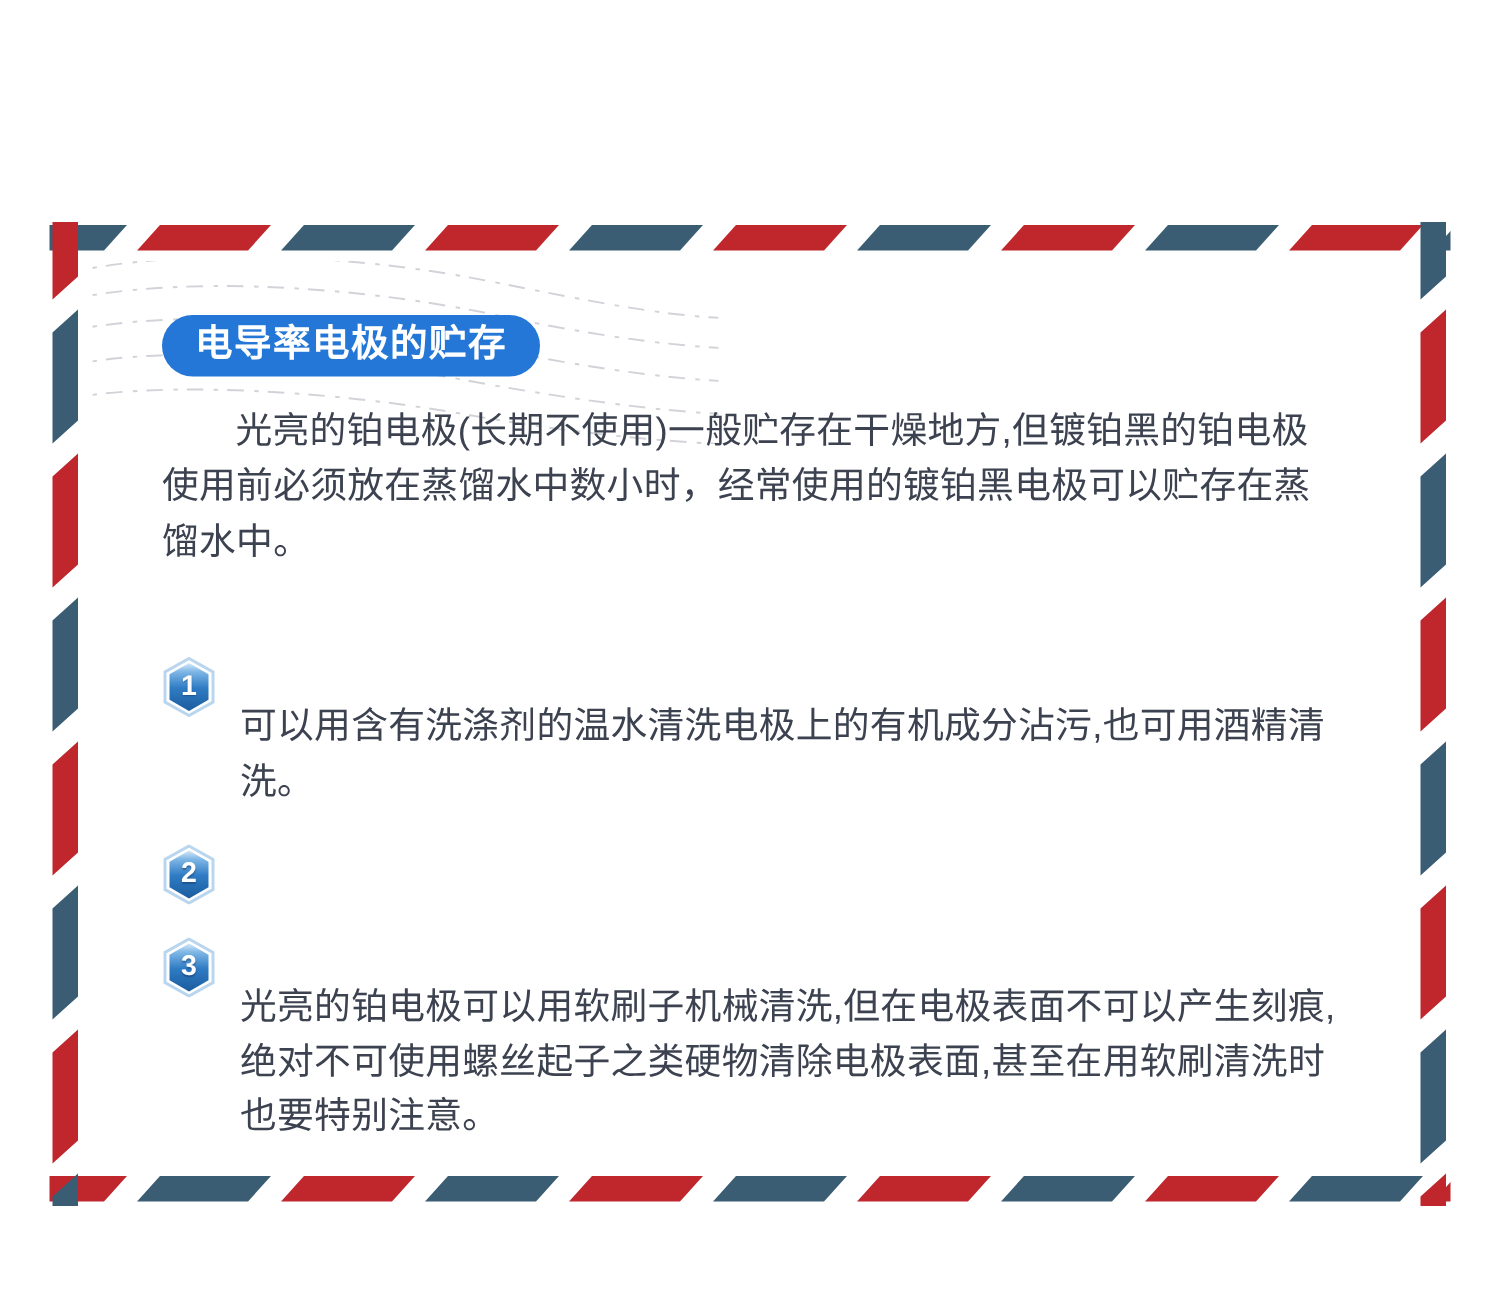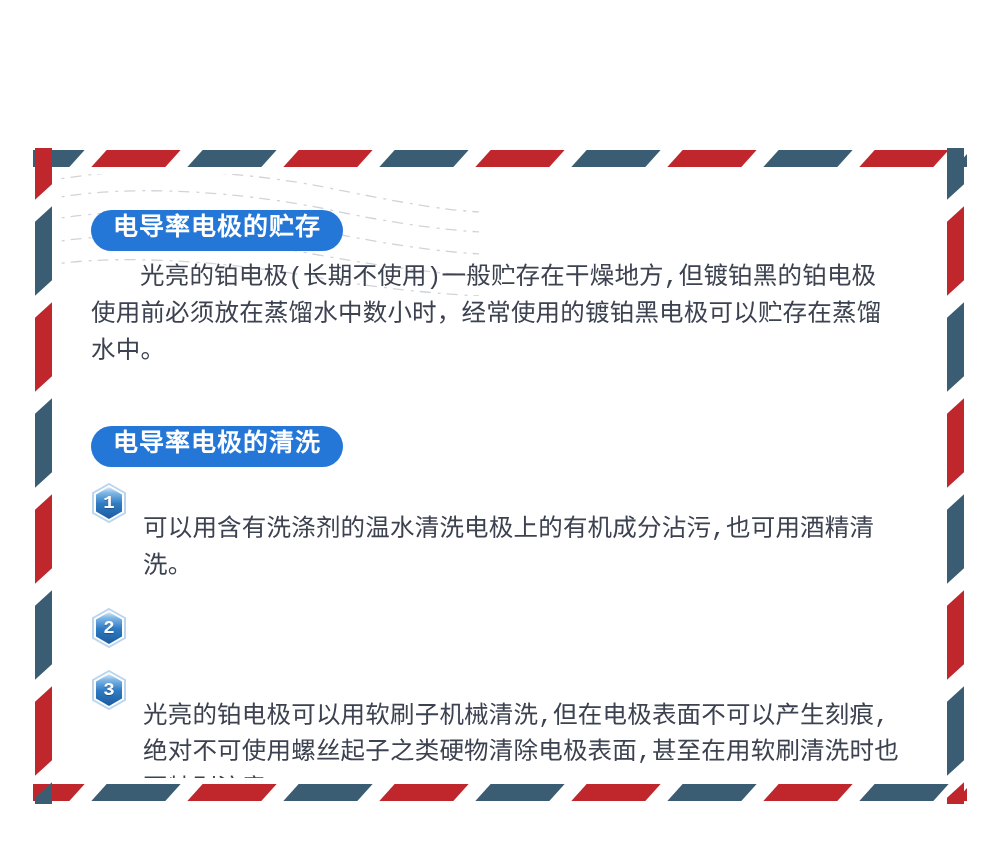--- a/index.html
+++ b/index.html
@@ -88,45 +88,44 @@
     position: absolute;
     left: 2px;
     width: 17px;
     height: 74px;
     transform: skewY(-42deg);
   }
 
   
   .content {
     position: absolute;
-    left: 32px;
+    left: 49px;
     top: 36px;
     right: 40px;
-    font-family: Liberation Mono, monospace;
   }
 
   .section { position: relative; }
   .section-storage { margin-top: 0; }
   .section-cleaning { margin-top: 56px; }
 
   .badge {
     display: inline-block;
     background: #2477d6;
     color: #ffffff;
     font-size: 25px;
     font-weight: bold;
     letter-spacing: 1px;
     padding: 5px 22px 7px 22px;
     border-radius: 22px;
     line-height: 1.15;
     white-space: nowrap;
   }
 
   .paragraph {
-    margin-top: 8px;
+    margin-top: 18px;
     font-size: 24.5px;
     line-height: 1.52;
     color: #3c4250;
     text-indent: 2em;
     padding-right: 6px;
     letter-spacing: 0.2px;
   }
 
   
   .list { margin-top: 14px; }
@@ -238,21 +237,20 @@
       </svg>
 
       <div class="content">
 
         <div class="section section-storage">
           <div class="badge">电导率电极的贮存</div>
           <div class="paragraph">光亮的铂电极(长期不使用)一般贮存在干燥地方,但镀铂黑的铂电极使用前必须放在蒸馏水中数小时，经常使用的镀铂黑电极可以贮存在蒸馏水中。</div>
         </div>
 
         <div class="section section-cleaning">
-          <div class="badge">电导率电极的清洗</div>
 
           <div class="list">
 
             <div class="list-item">
               <div class="hexnum">
                 <svg viewBox="0 0 36 40">
                   <defs>
                     <linearGradient id="hexg1" x1="0" y1="0" x2="0" y2="1">
                       <stop offset="0%" stop-color="#d6e9f8"></stop>
                       <stop offset="18%" stop-color="#7fb7e6"></stop>

